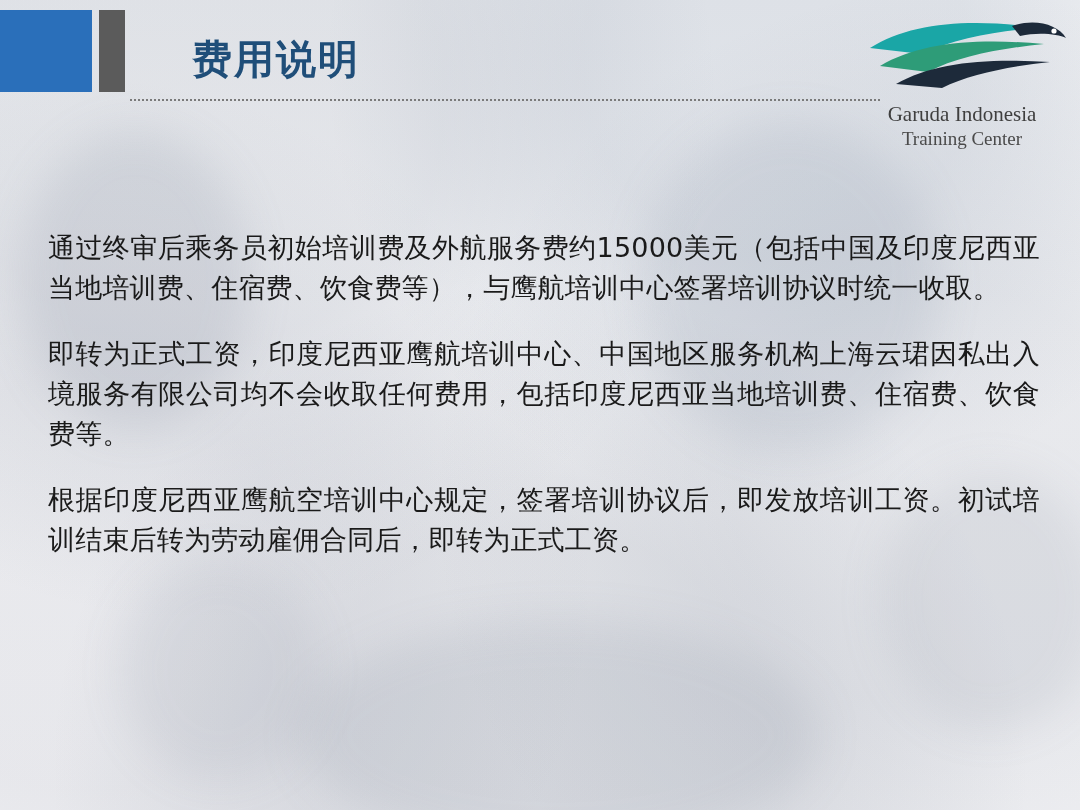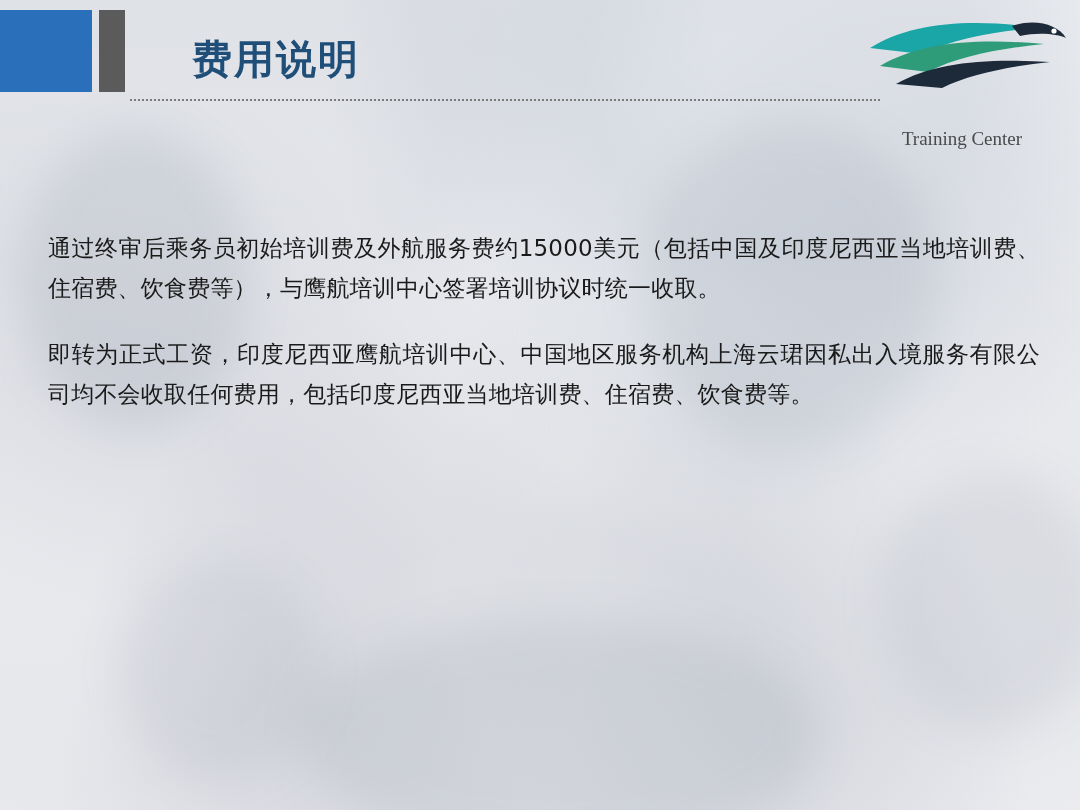--- a/index.html
+++ b/index.html
@@ -116,21 +116,21 @@
   }
 
   
   .content {
     position: absolute;
     left: 48px;
     top: 228px;
     width: 992px;
   }
   .para {
-    font-size: 23px;
+    font-size: 27px;
     line-height: 40px;
     color: #1a1a1a;
     margin: 0 0 26px 0;
     text-align: justify;
     font-family: "DejaVu Sans", "Liberation Sans", sans-serif;
     letter-spacing: 0.2px;
   }
   .para:last-child { margin-bottom: 0; }
 </style>
 </head>
@@ -153,21 +153,23 @@
   </div>
 
   <div class="logo">
     <svg width="210" height="90" viewBox="0 0 210 90" aria-hidden="true">
       <path d="M8 34 C48 8, 112 4, 176 14 C140 16, 92 24, 60 40 Z" fill="#1aa6a6"></path>
       <path d="M18 52 C58 28, 116 24, 182 30 C142 34, 96 42, 66 58 Z" fill="#2e9c78"></path>
       <path d="M34 70 C72 48, 126 44, 188 48 C150 52, 108 60, 80 74 Z" fill="#1d2a3a"></path>
       <path d="M150 12 C172 4, 196 10, 204 24 C196 20, 176 18, 158 22 Z" fill="#1d2a3a"></path>
       <circle cx="192" cy="17" r="2.6" fill="#ffffff"></circle>
     </svg>
+    <div class="logo-name">Garuda Indonesia</div>
     <div class="logo-sub">Training Center</div>
   </div>
 
   <div class="content">
     <p class="para">通过终审后乘务员初始培训费及外航服务费约15000美元（包括中国及印度尼西亚当地培训费、住宿费、饮食费等），与鹰航培训中心签署培训协议时统一收取。</p>
     <p class="para">即转为正式工资，印度尼西亚鹰航培训中心、中国地区服务机构上海云珺因私出入境服务有限公司均不会收取任何费用，包括印度尼西亚当地培训费、住宿费、饮食费等。</p>
+    <p class="para">根据印度尼西亚鹰航空培训中心规定，签署培训协议后，即发放培训工资。初试培训结束后转为劳动雇佣合同后，即转为正式工资。</p>
   </div>
 
 </div>
 
 </body></html>

